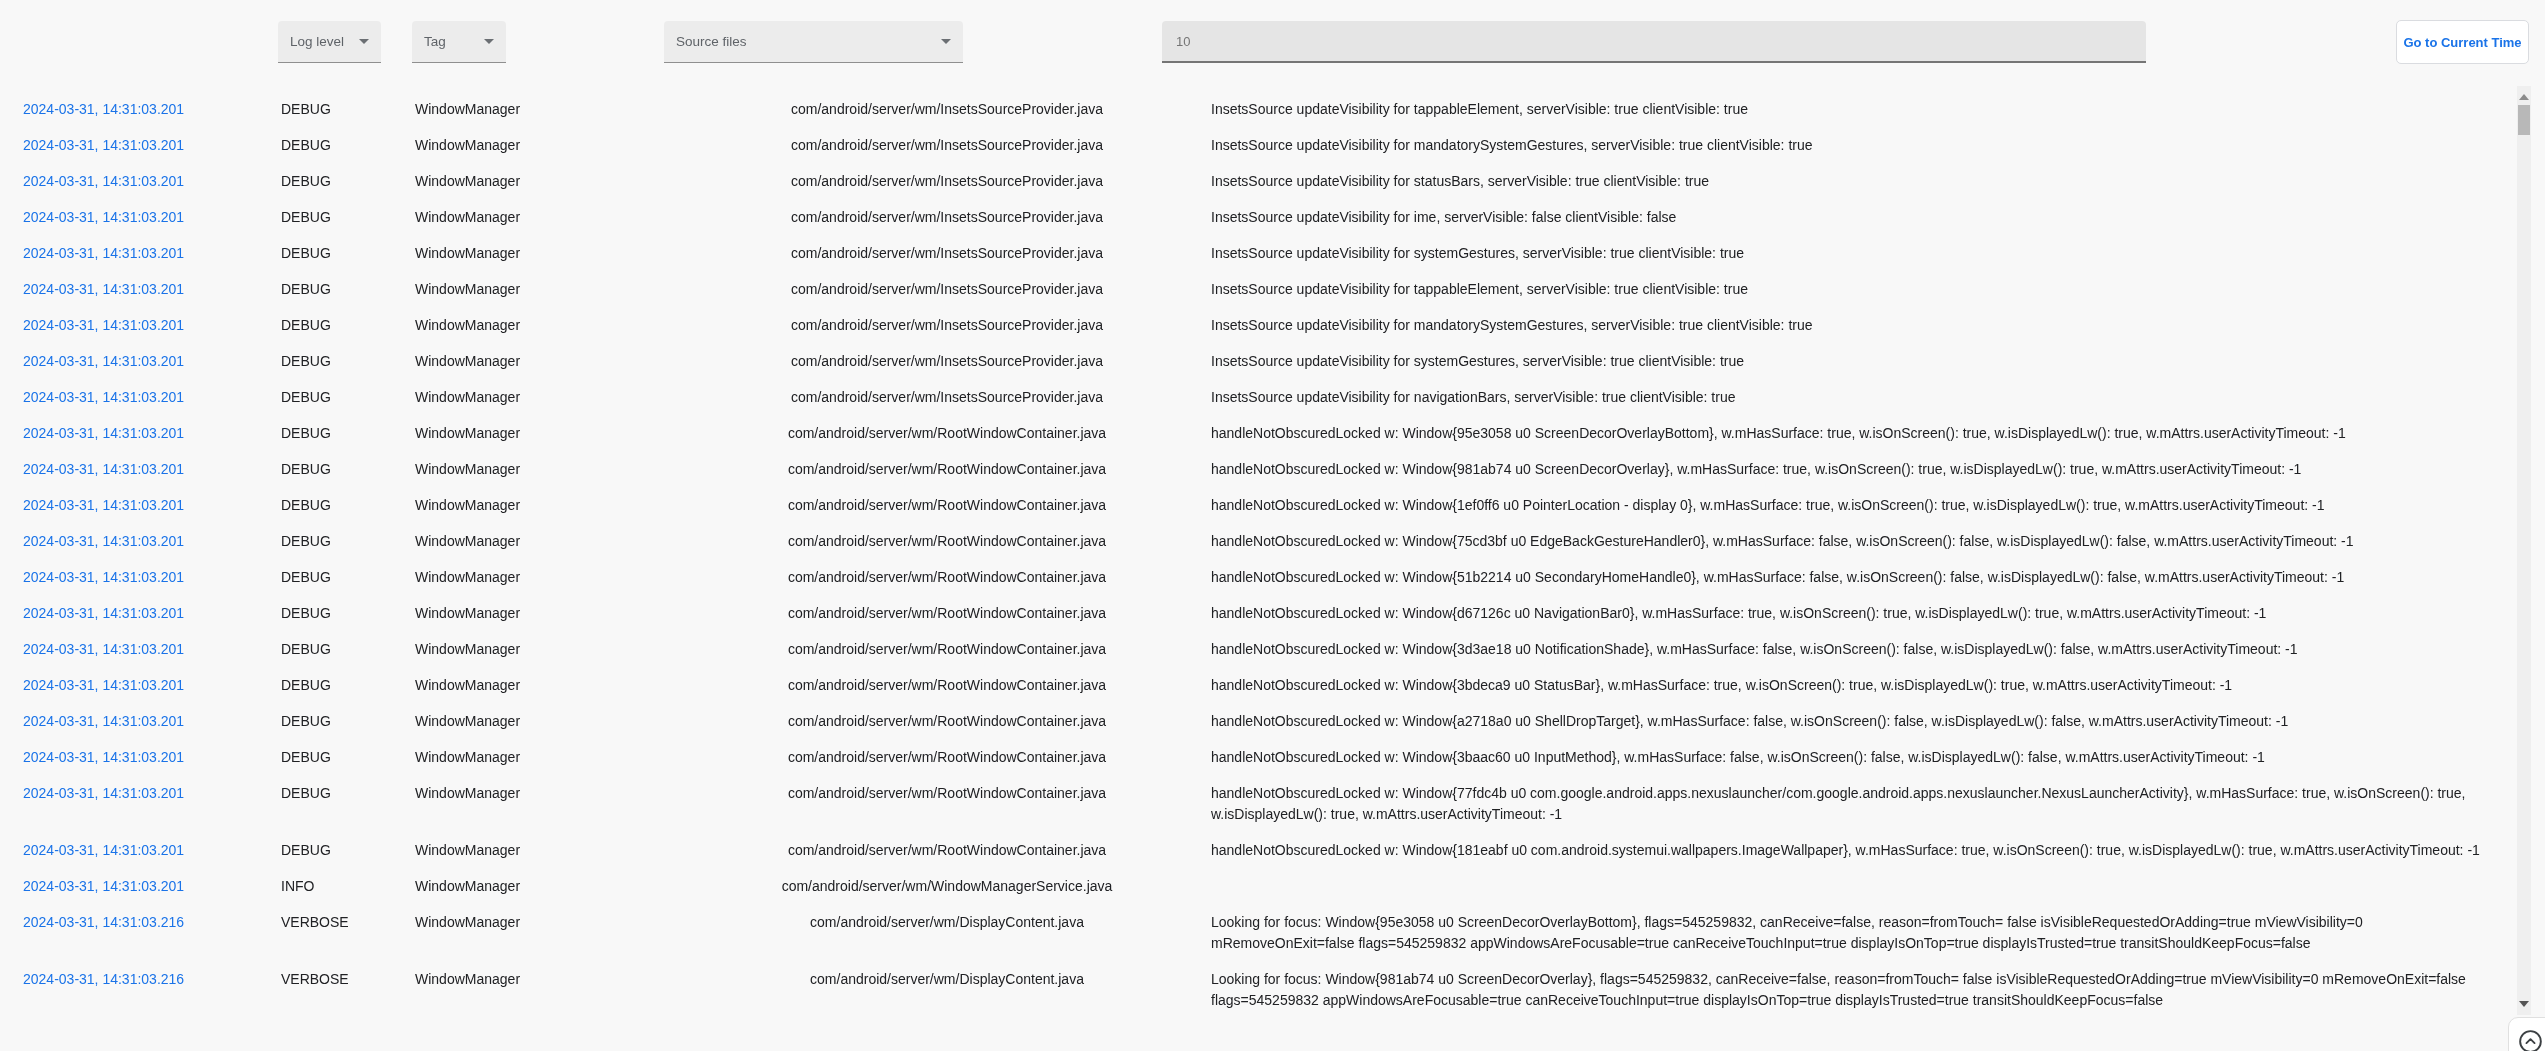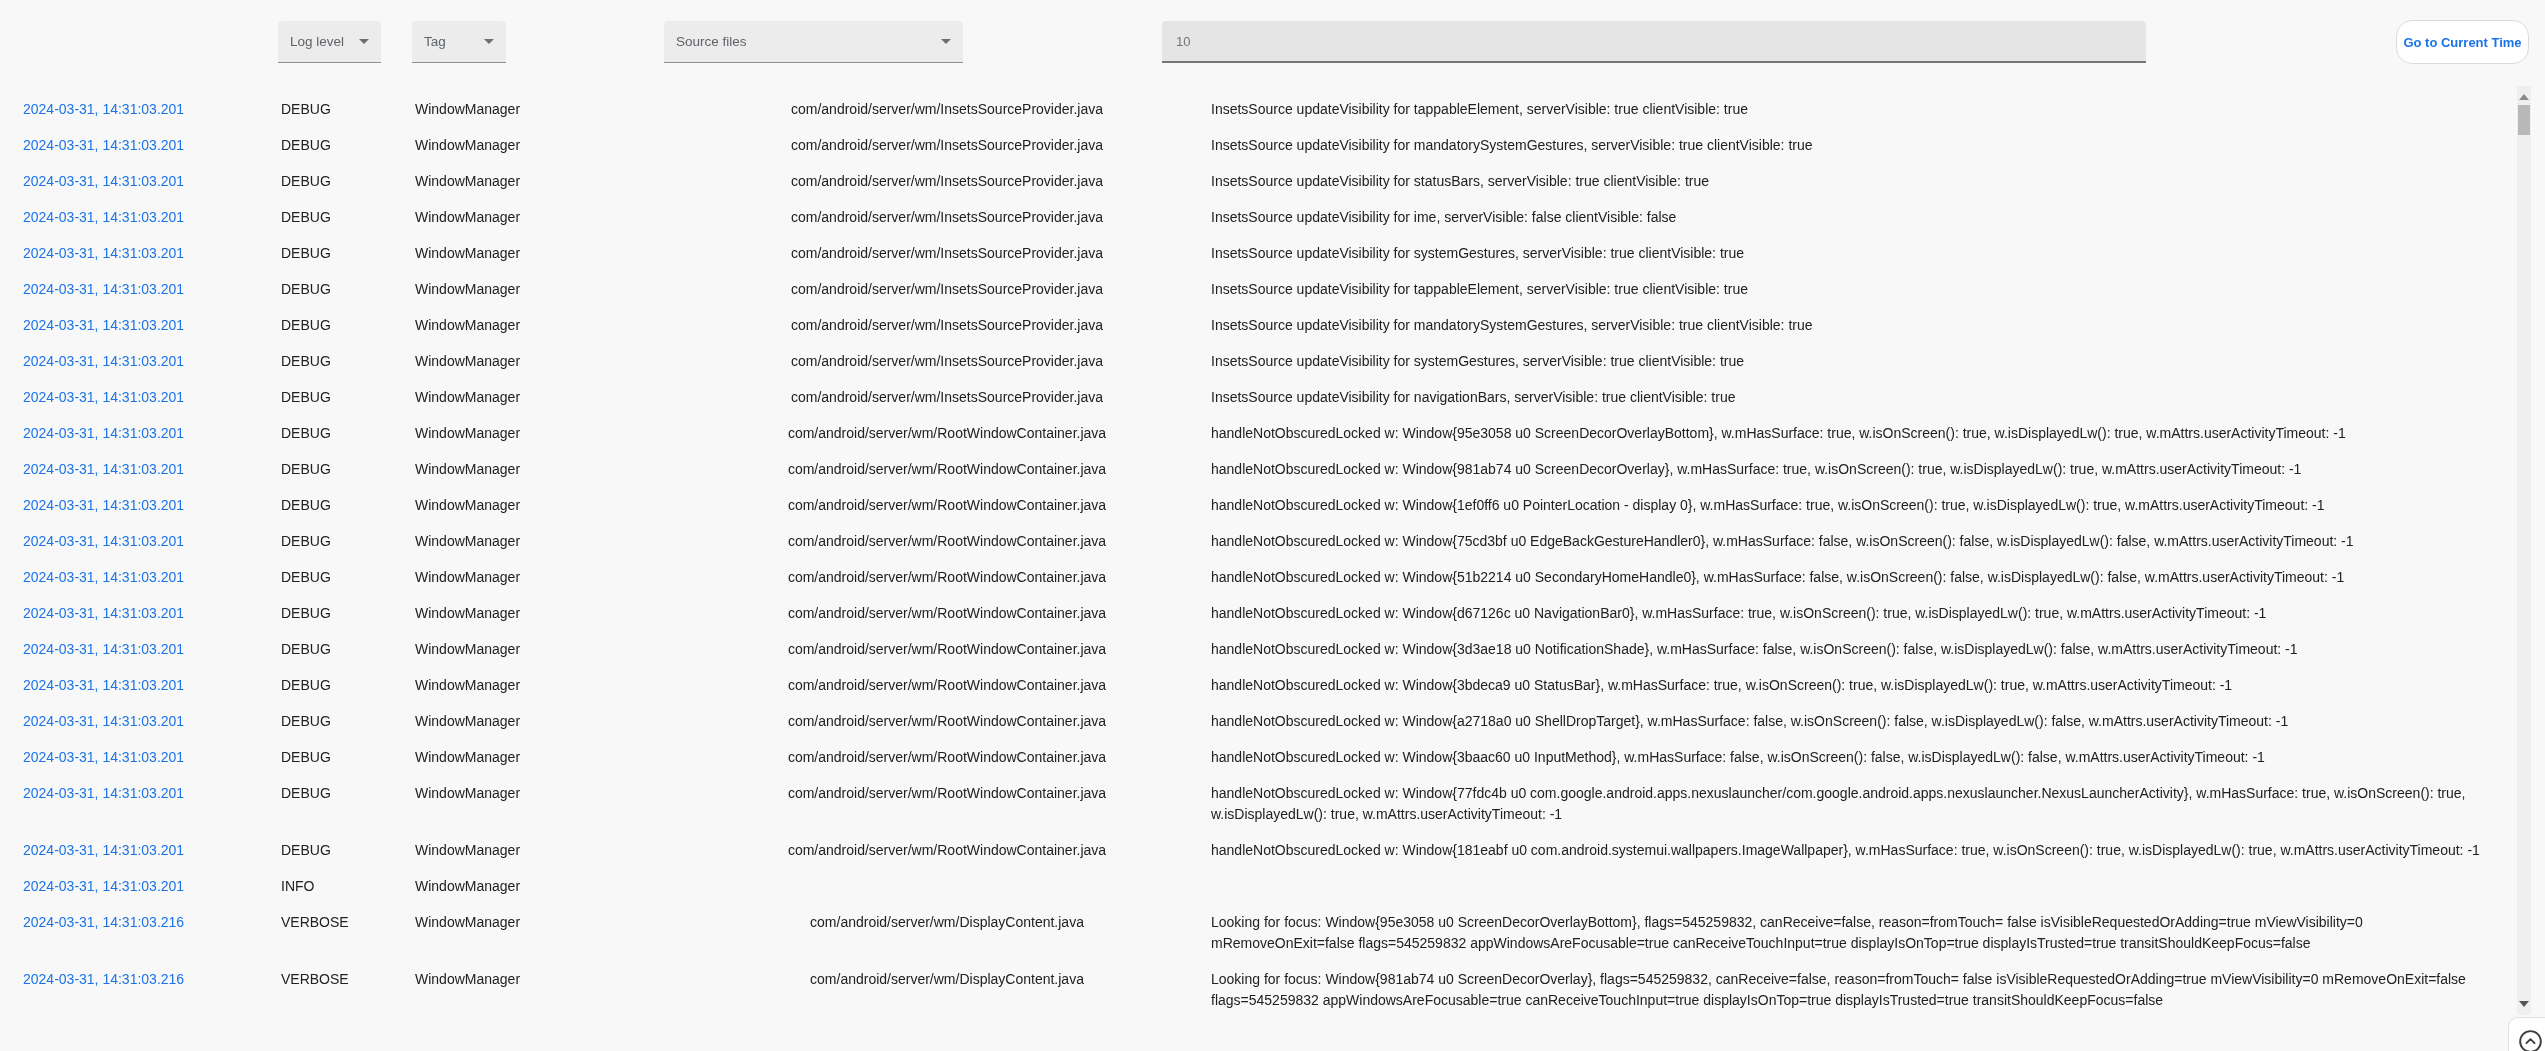--- a/index.html
+++ b/index.html
@@ -40,21 +40,21 @@
     border-radius: 4px 4px 0 0;
     padding: 0 14px;
     color: #757575; font-size: 13px;
     font-family: Liberation Sans, sans-serif;
     outline: none;
   }
   .go-btn {
     position: absolute; top: 20px; left: 2396px; width: 133px; height: 44px;
     background: #ffffff;
     border: 1px solid #dadce0;
-    border-radius: 16px;
+    border-radius: 5px;
     color: #1a73e8; font-size: 13px; font-weight: bold;
     font-family: "Liberation Sans", sans-serif;
     display: flex; align-items: center; justify-content: center;
     text-align: center; line-height: 15px;
     cursor: pointer;
     padding: 0 0;
   }
 
   
   .log-table { position: absolute; top: 91px; left: 0; right: 0; }
@@ -335,20 +335,21 @@
       <div class="col-source">com/android/server/wm/RootWindowContainer.java</div>
       <div class="col-msg">handleNotObscuredLocked w: Window{181eabf u0 com.android.systemui.wallpapers.ImageWallpaper}, w.mHasSurface: true, w.isOnScreen(): true, w.isDisplayedLw(): true, w.mAttrs.userActivityTimeout: -1</div>
     </div>
 
     <div class="log-row">
       <div class="col-time">
         <a>2024-03-31, 14:31:03.201</a>
       </div>
       <div class="col-level">INFO</div>
       <div class="col-tag">WindowManager</div>
+      <div class="col-source">com/android/server/wm/WindowManagerService.java</div>
     </div>
 
     <div class="log-row">
       <div class="col-time">
         <a>2024-03-31, 14:31:03.216</a>
       </div>
       <div class="col-level">VERBOSE</div>
       <div class="col-tag">WindowManager</div>
       <div class="col-source">com/android/server/wm/DisplayContent.java</div>
       <div class="col-msg">Looking for focus: Window{95e3058 u0 ScreenDecorOverlayBottom}, flags=545259832, canReceive=false, reason=fromTouch= false isVisibleRequestedOrAdding=true mViewVisibility=0 mRemoveOnExit=false flags=545259832 appWindowsAreFocusable=true canReceiveTouchInput=true displayIsOnTop=true displayIsTrusted=true transitShouldKeepFocus=false</div>

